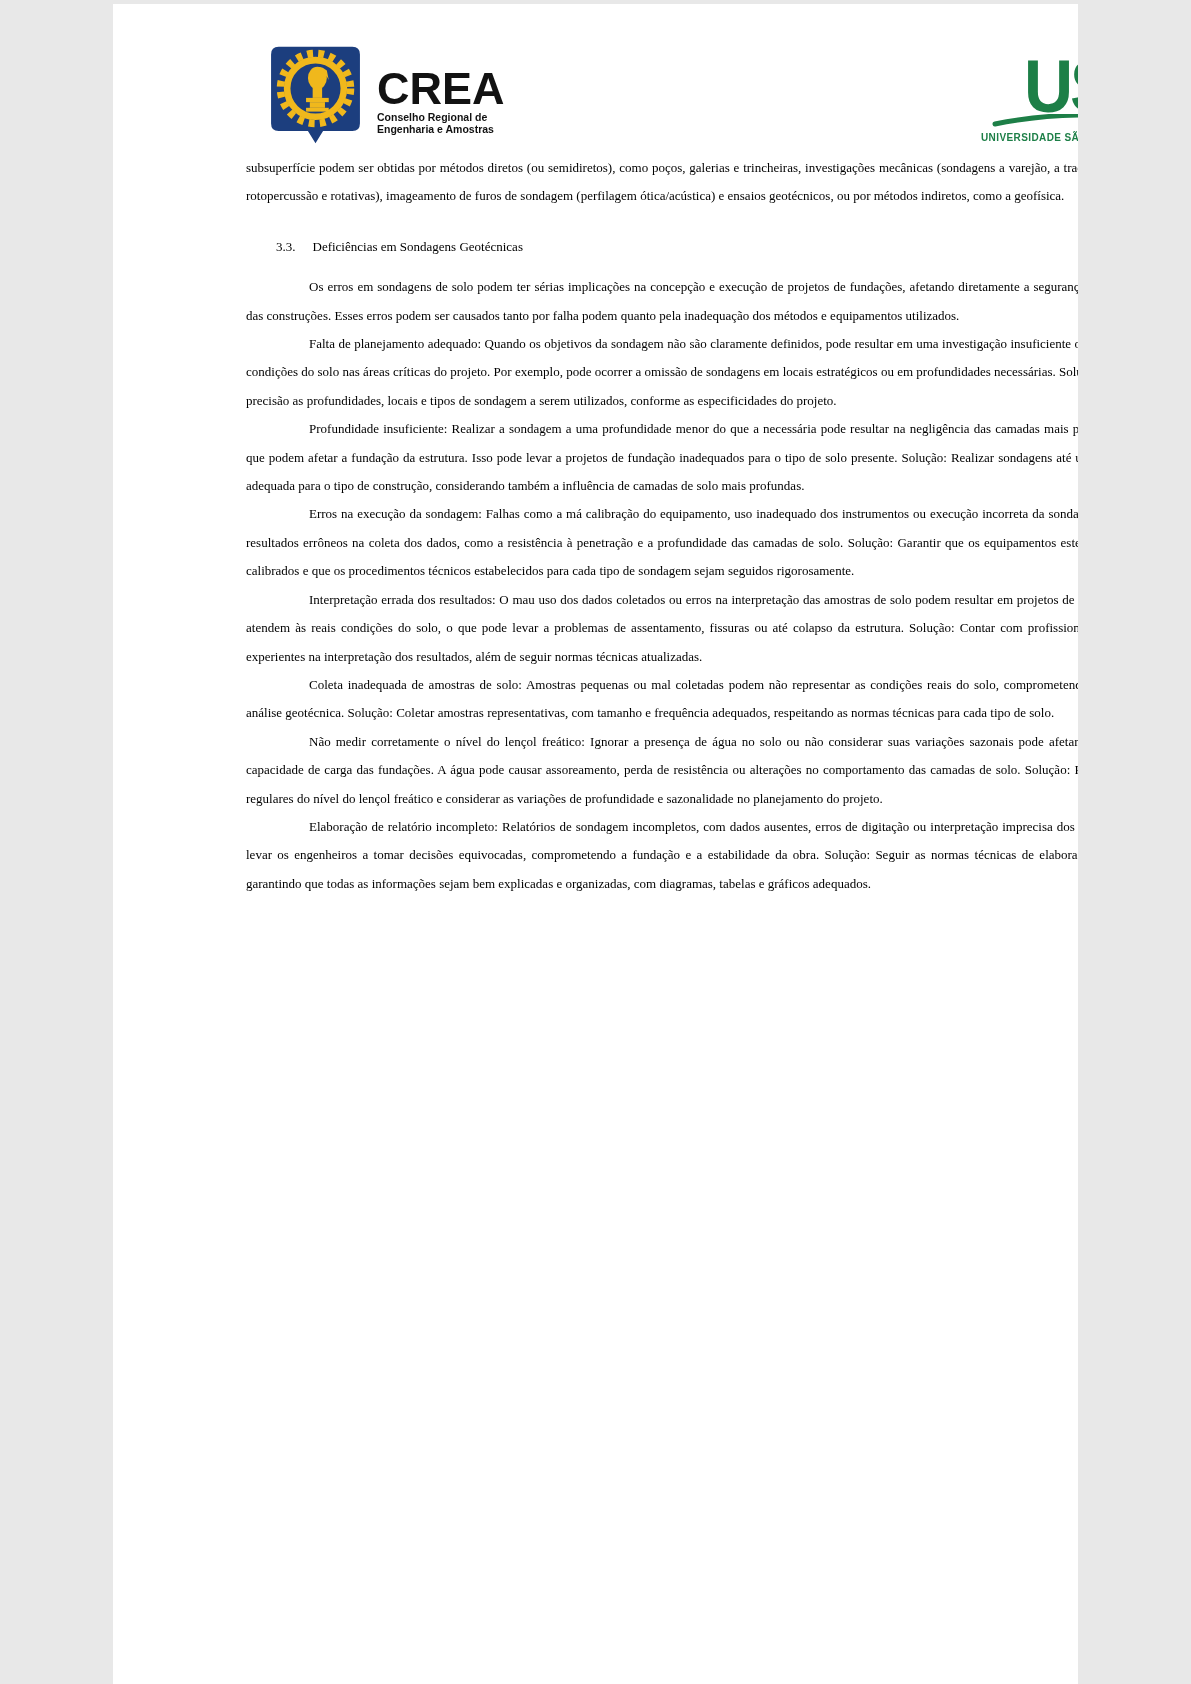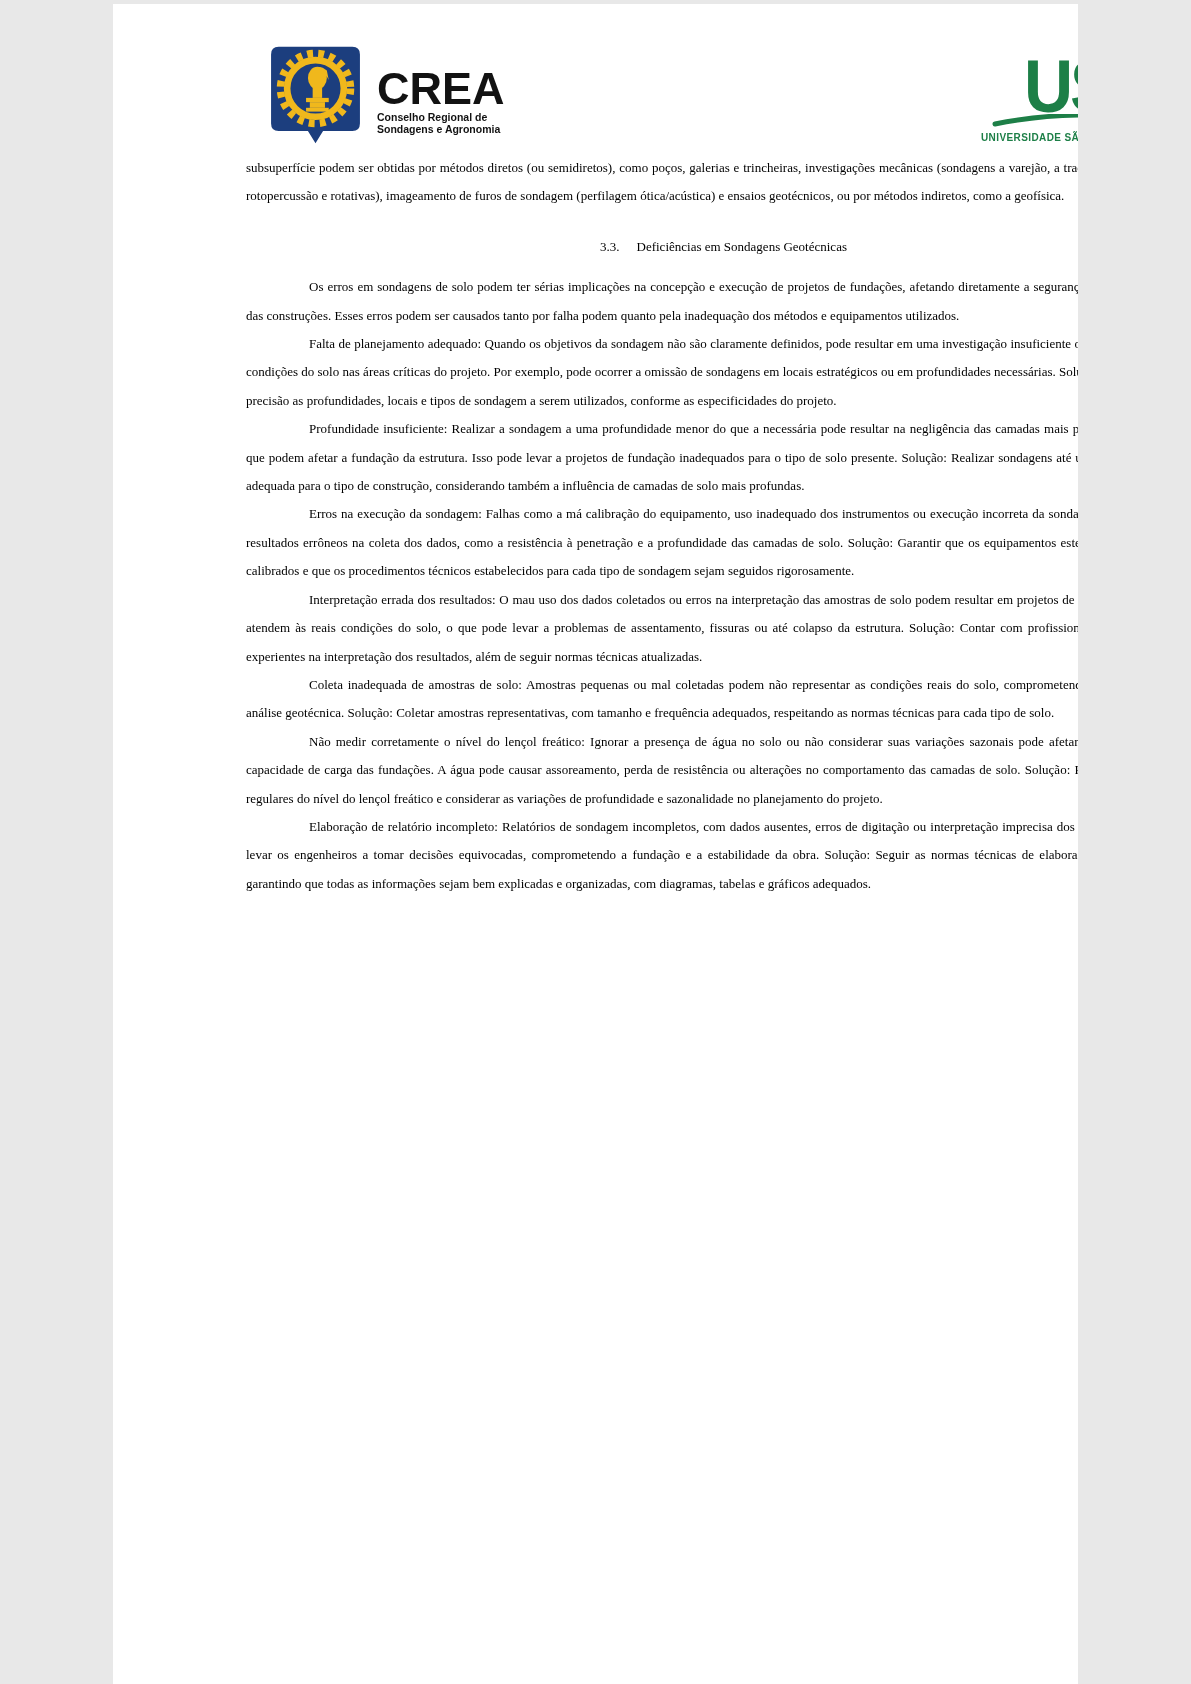--- a/index.html
+++ b/index.html
@@ -74,21 +74,21 @@
     position: absolute;
     left: 133px;
     top: 150px;
     width: 925px;
     font-size: 13px;
     line-height: 28.4px;
     text-align: justify;
   }
   .content p { margin: 0; }
   .content p.indented { text-indent: 63px; }
-  .headings { margin-top: 22px; margin-bottom: 12px; text-align: center; }
+  .headings { margin-top: 22px; margin-bottom: 12px; text-align: left; }
   .heading-line-1 { margin-left: 30px; }
   .heading-line-2 { margin-left: 42px; }
   .heading-number { padding-right: 17px; }
 </style>
 </head>
 <body>
 
 <div class="page">
 
   <div class="crea-logo">
@@ -102,21 +102,21 @@
         <rect x="47" y="46" width="10" height="11" fill="#f0b81c"></rect>
         <rect x="40" y="57" width="24" height="4.5" fill="#f0b81c"></rect>
         <rect x="44" y="61.5" width="16" height="6" fill="#f0b81c"></rect>
         <rect x="40" y="67.5" width="24" height="4" fill="#f0b81c"></rect>
       </svg>
     </span>
     <span class="crea-text">
       <span class="crea-acronym">CREA</span>
       <span class="crea-sub">
         <span style="display:block">Conselho Regional de</span>
-        <span style="display:block">Sondagens e Agronomia</span>
+        <span style="display:block">Engenharia e Amostras</span>
       </span>
     </span>
   </div>
 
   <div class="usf-logo">
     <span class="usf-acronym">USF</span>
     <span class="usf-swoosh">
       <svg width="160" height="13" viewBox="0 0 160 13">
         <path d="M4 10 Q80 -5 156 5" fill="none" stroke="#1d7f47" stroke-width="5" stroke-linecap="round"></path>
       </svg>

